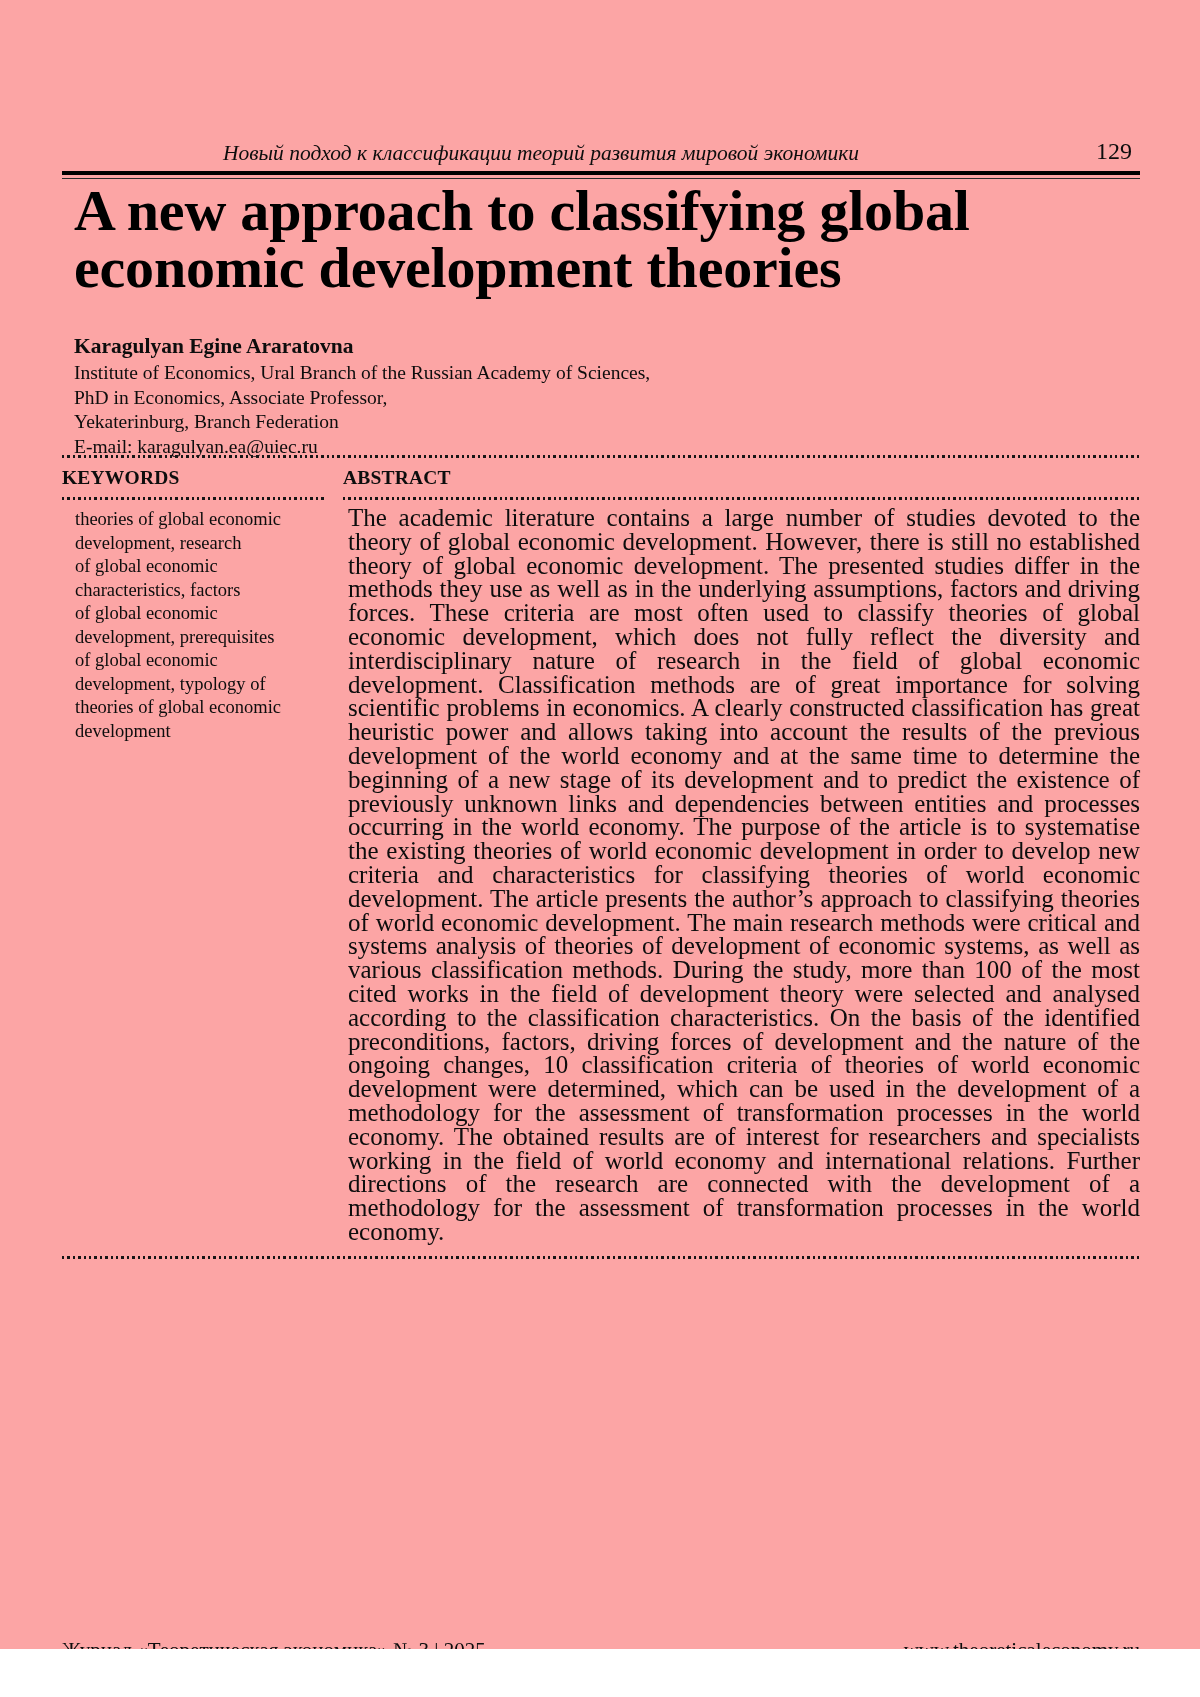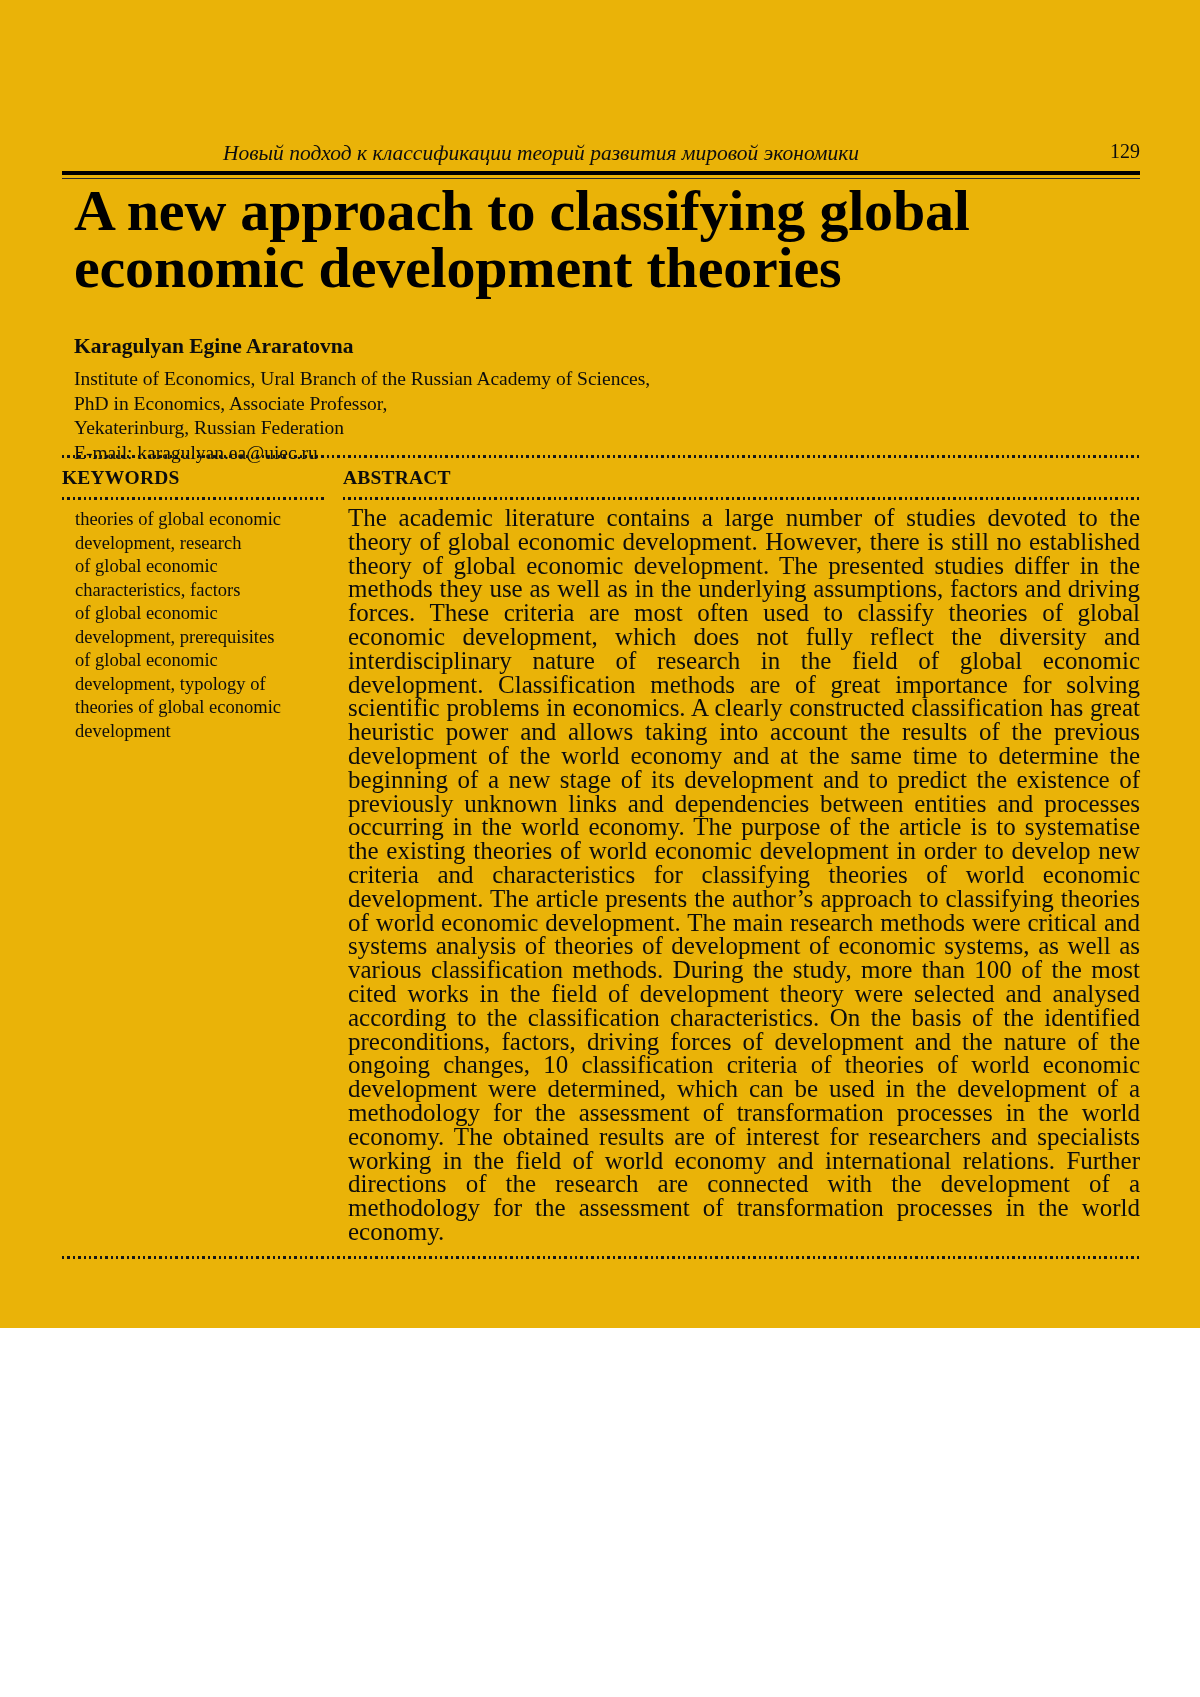--- a/index.html
+++ b/index.html
@@ -1,21 +1,21 @@
 <!DOCTYPE html>
 <html><head>
 <meta charset="utf-8">
 <style>
   * { box-sizing: border-box; }
   html, body { margin: 0; padding: 0; background: #ffffff; }
   .page {
     position: relative;
     width: 1200px;
-    height: 1328px;
-    background: #eab308;
+    height: 1649px;
+    background: #fca5a5;
     color: #0d0d0d;
     font-family: "Liberation Serif", serif;
     overflow: hidden;
   }
 
   
   .running-head {
     position: absolute;
     left: 62px;
     top: 140px;
@@ -27,23 +27,23 @@
     left: 50%;
     transform: translateX(-50%);
     margin-left: -60px;
     white-space: nowrap;
     font-style: italic;
     font-size: 21.5px;
     line-height: 26px;
   }
   .page-number {
     position: absolute;
-    right: 0;
+    right: 8px;
     top: -2px;
-    font-size: 20px;
+    font-size: 24px;
     line-height: 26px;
   }
   .rule-double {
     margin-top: 4px;
     height: 8px;
     border-top: 4px solid #000000;
     border-bottom: 1.5px solid #2b2b2b;
   }
 
   
@@ -65,21 +65,21 @@
     position: absolute;
     left: 74px;
     top: 333px;
     font-size: 19.5px;
     line-height: 24.5px;
   }
   .author-name {
     font-size: 21.5px;
     font-weight: bold;
     line-height: 26px;
-    margin-bottom: 8px;
+    margin-bottom: 2px;
   }
 
   
   .meta-section {
     position: absolute;
     left: 62px;
     top: 455px;
     width: 1078px;
   }
   .dotted {
@@ -136,21 +136,21 @@
 
   <h1 class="title">
     <span class="title-line">A new approach to classifying global</span>
     <span class="title-line">economic development theories</span>
   </h1>
 
   <div class="author-block">
     <div class="author-name">Karagulyan Egine Araratovna</div>
     <div class="author-line">Institute of Economics, Ural Branch of the Russian Academy of Sciences,</div>
     <div class="author-line">PhD in Economics, Associate Professor,</div>
-    <div class="author-line">Yekaterinburg, Russian Federation</div>
+    <div class="author-line">Yekaterinburg, Branch Federation</div>
     <div class="author-line">E-mail: karagulyan.ea@uiec.ru</div>
   </div>
 
   <div class="meta-section">
     <div class="dotted"></div>
     <div class="cols">
 
       <div class="col-left">
         <div class="col-head">KEYWORDS</div>
         <div class="dotted"></div>

